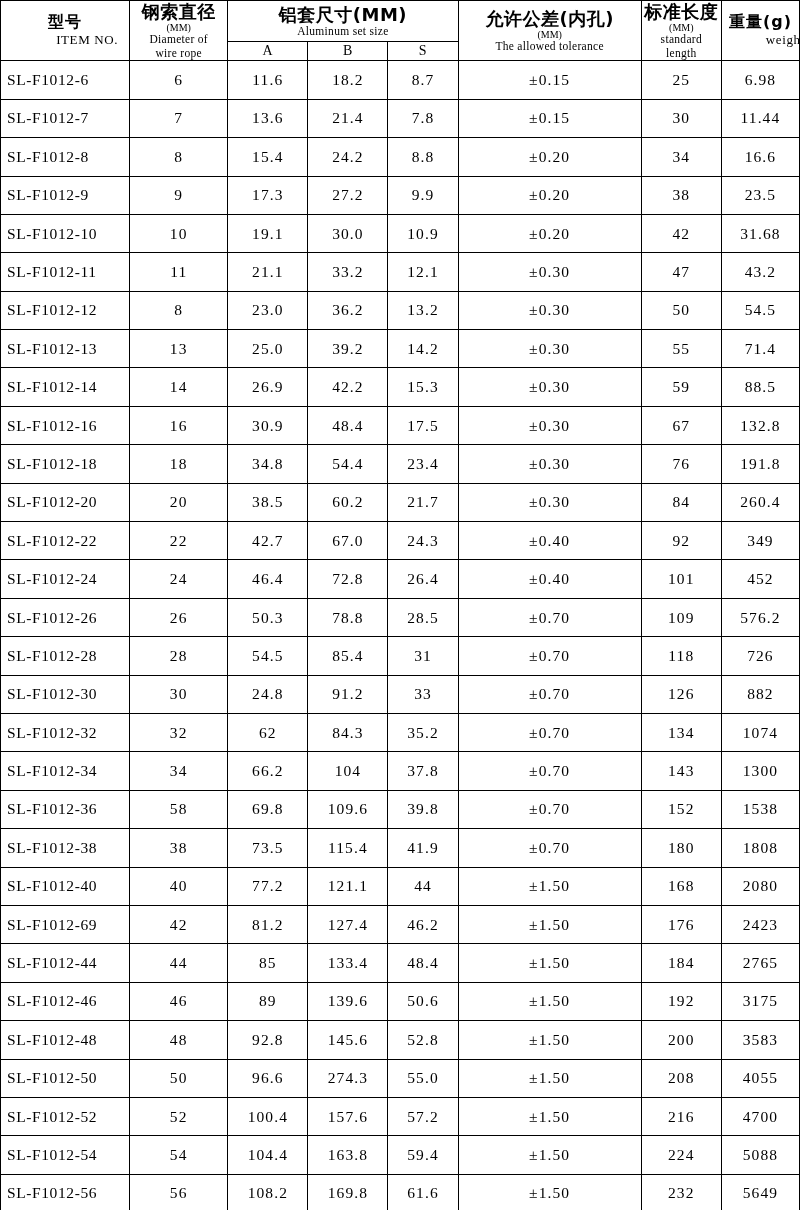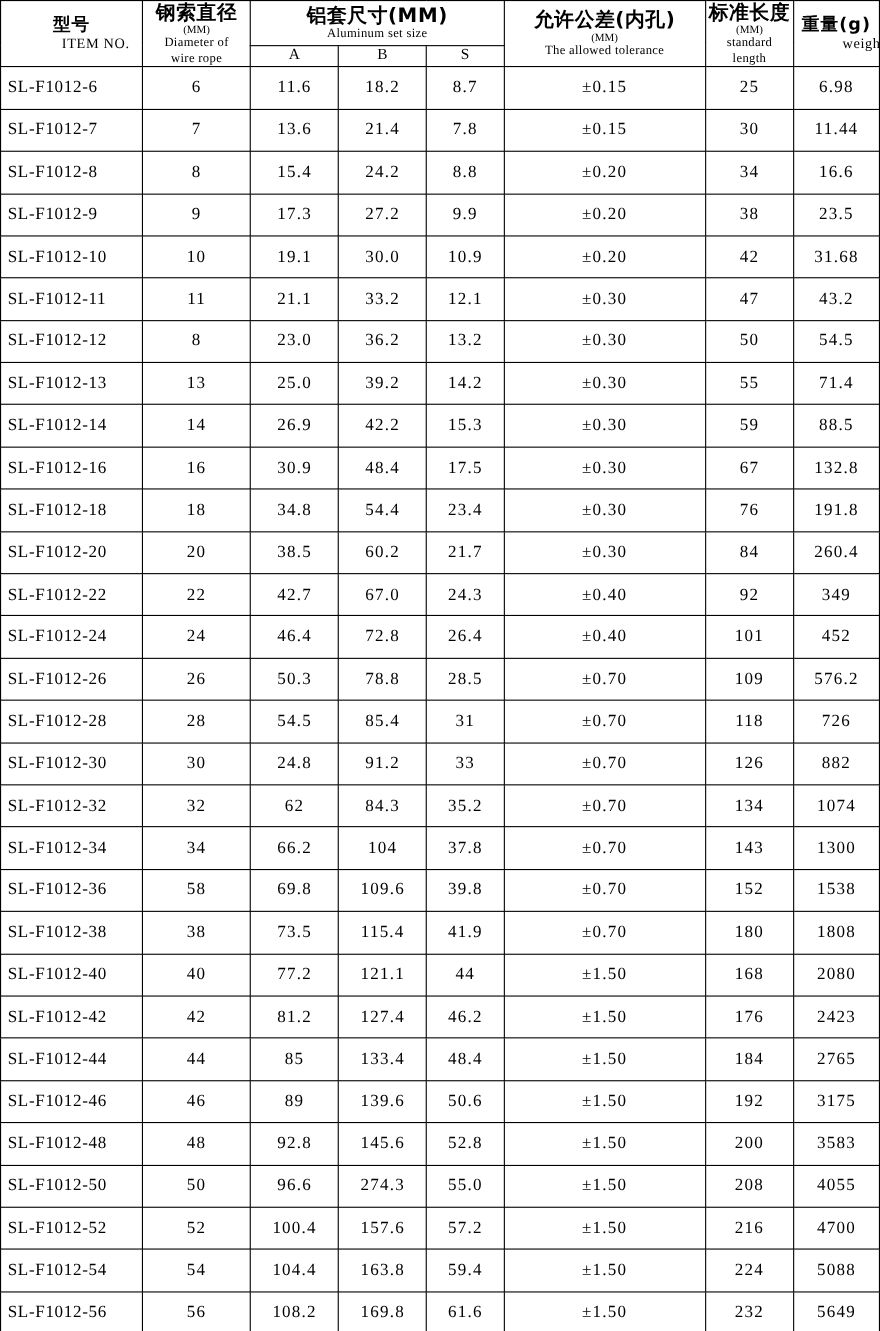--- a/index.html
+++ b/index.html
@@ -354,21 +354,21 @@
         <td class="cell item">SL-F1012-40</td>
         <td class="cell">40</td>
         <td class="cell">77.2</td>
         <td class="cell">121.1</td>
         <td class="cell">44</td>
         <td class="cell">±1.50</td>
         <td class="cell">168</td>
         <td class="cell">2080</td>
       </tr>
       <tr>
-        <td class="cell item">SL-F1012-42</td>
+        <td class="cell item">SL-F1012-69</td>
         <td class="cell">42</td>
         <td class="cell">81.2</td>
         <td class="cell">127.4</td>
         <td class="cell">46.2</td>
         <td class="cell">±1.50</td>
         <td class="cell">176</td>
         <td class="cell">2423</td>
       </tr>
       <tr>
         <td class="cell item">SL-F1012-44</td>

